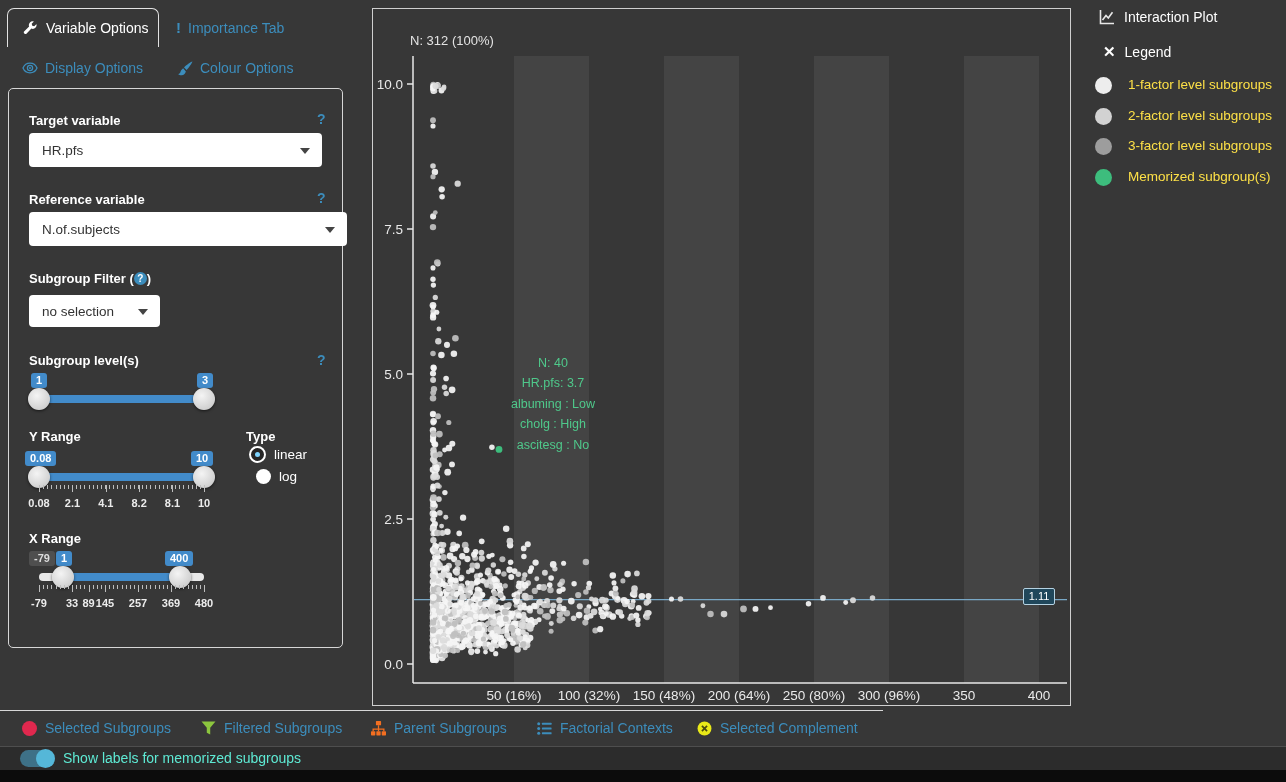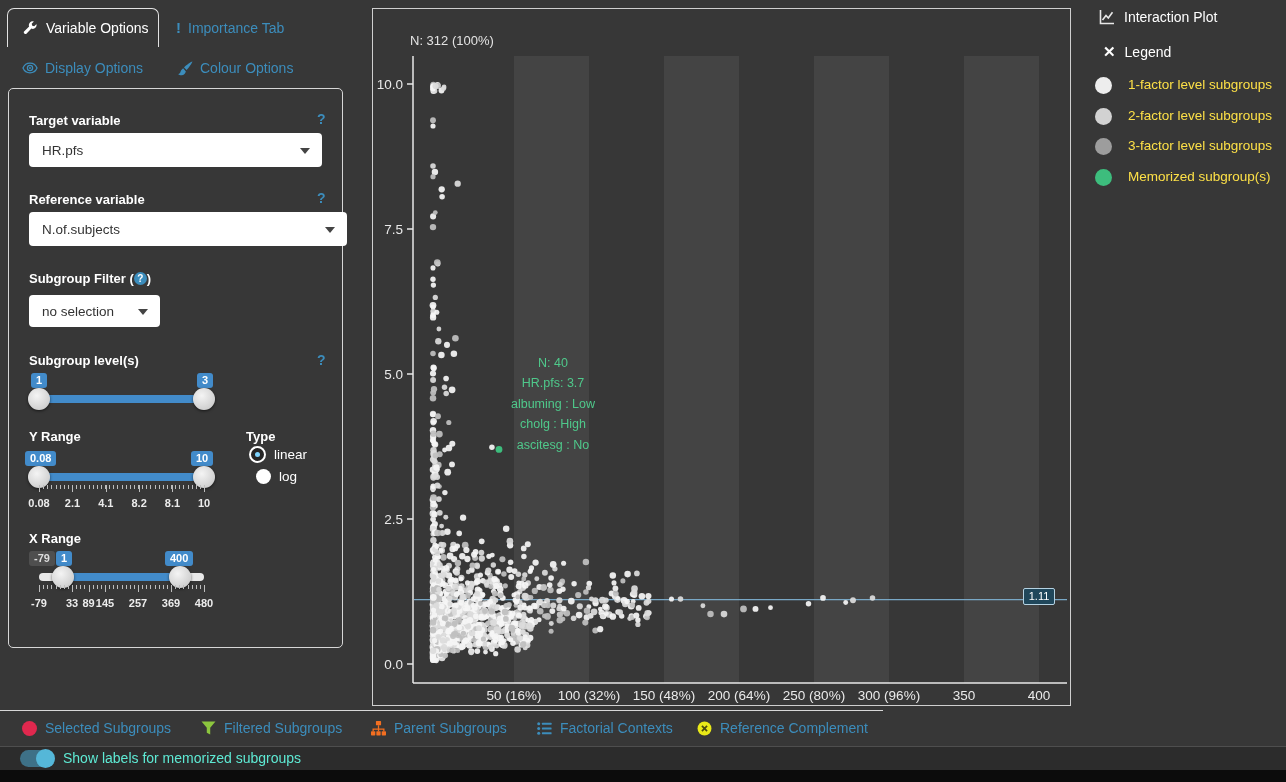--- a/index.html
+++ b/index.html
@@ -1709,21 +1709,21 @@
       </span>
     <span>Factorial Contexts</span>
   </div>
   <div class="btab" style="left:697px;">
     <span>
         <svg viewBox="0 0 14 14" width="15" height="15">
           <circle cx="7" cy="7" r="6.5" fill="#e9e918"></circle>
           <path d="M4.6 4.6l4.8 4.8M9.4 4.6 4.6 9.4" stroke="#4a4a10" stroke-width="1.6"></path>
         </svg>
       </span>
-    <span>Reference Complement</span>
+    <span>Selected Complement</span>
   </div>
 
   <div id="toggle-bar">
     <div id="toggle">
         <div class="knob"></div>
       </div>
     <div id="toggle-label">Show labels for memorized subgroups</div>
   </div>
   <div id="black-strip"></div>
 

